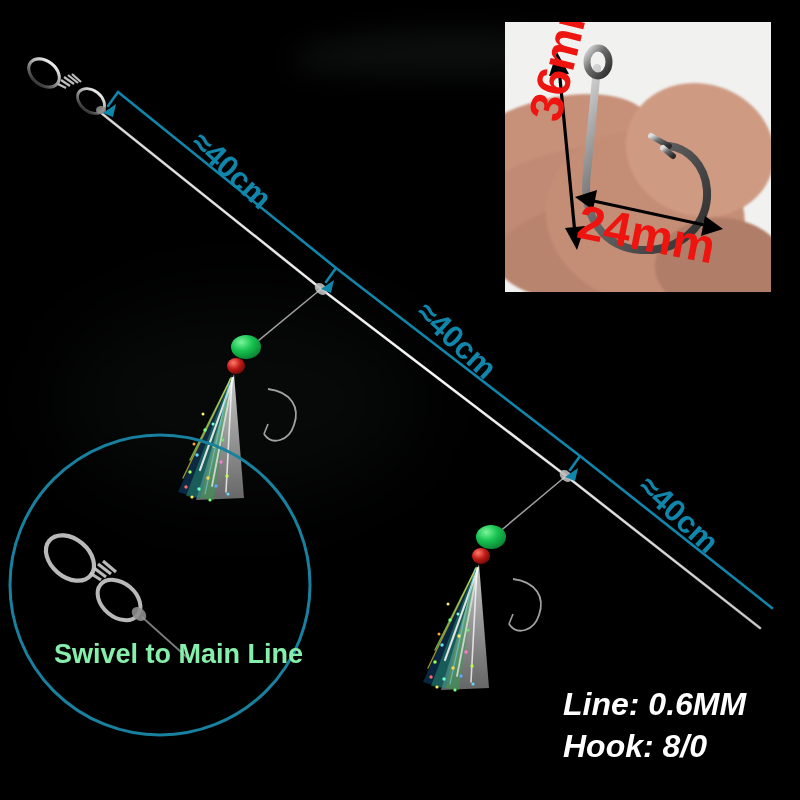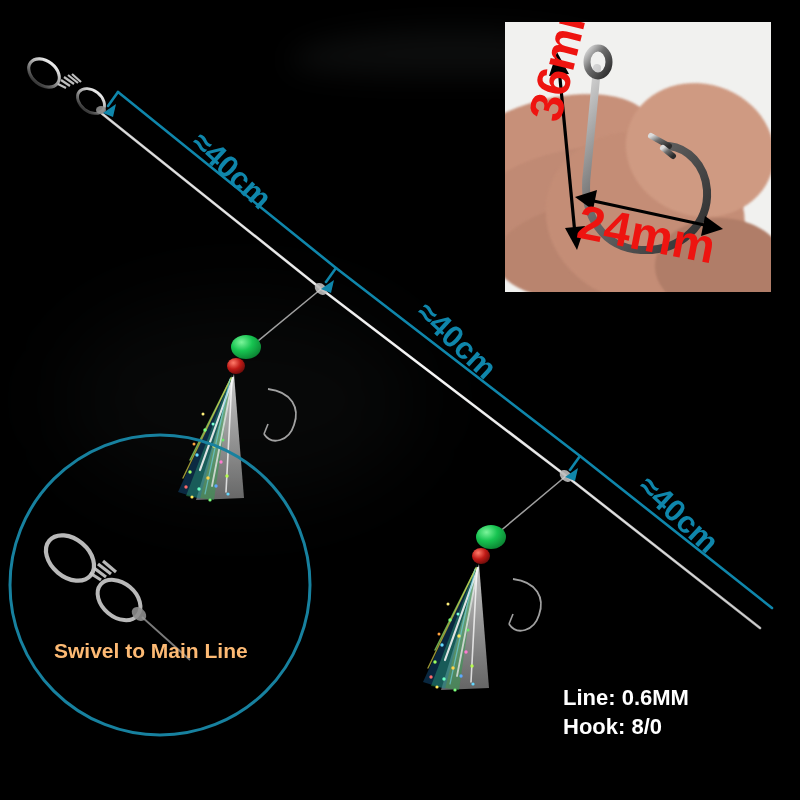--- a/index.html
+++ b/index.html
@@ -100,38 +100,39 @@
   }
   #meas-1 { left: 207px; top: 126px; transform: rotate(43deg); }
   #meas-2 { left: 432px; top: 296px; transform: rotate(43deg); }
   #meas-3 { left: 654px; top: 470px; transform: rotate(43deg); }
 
   
   #swivel-caption {
     position: absolute;
     left: 54px;
     top: 639px;
-    color: #fdba74;
+    color: #86efac;
     font-weight: bold;
-    font-size: 21px;
+    font-size: 27px;
     white-space: nowrap;
     font-family: "Liberation Sans", sans-serif;
   }
 
   
   #spec-block {
     position: absolute;
     left: 563px;
     top: 684px;
     color: #ffffff;
-    font-size: 22px;
+    font-size: 32px;
     font-weight: bold;
     line-height: 1.30;
     font-family: "Liberation Sans", sans-serif;
     text-align: left;
+    font-style: italic;
   }
   #spec-block div { white-space: nowrap; }
 </style>
 </head>
 <body>
 
 <div id="stage">
 
   <div class="bg-smudge" id="smudge-top"></div>
   <div class="bg-smudge" id="smudge-mid"></div>

